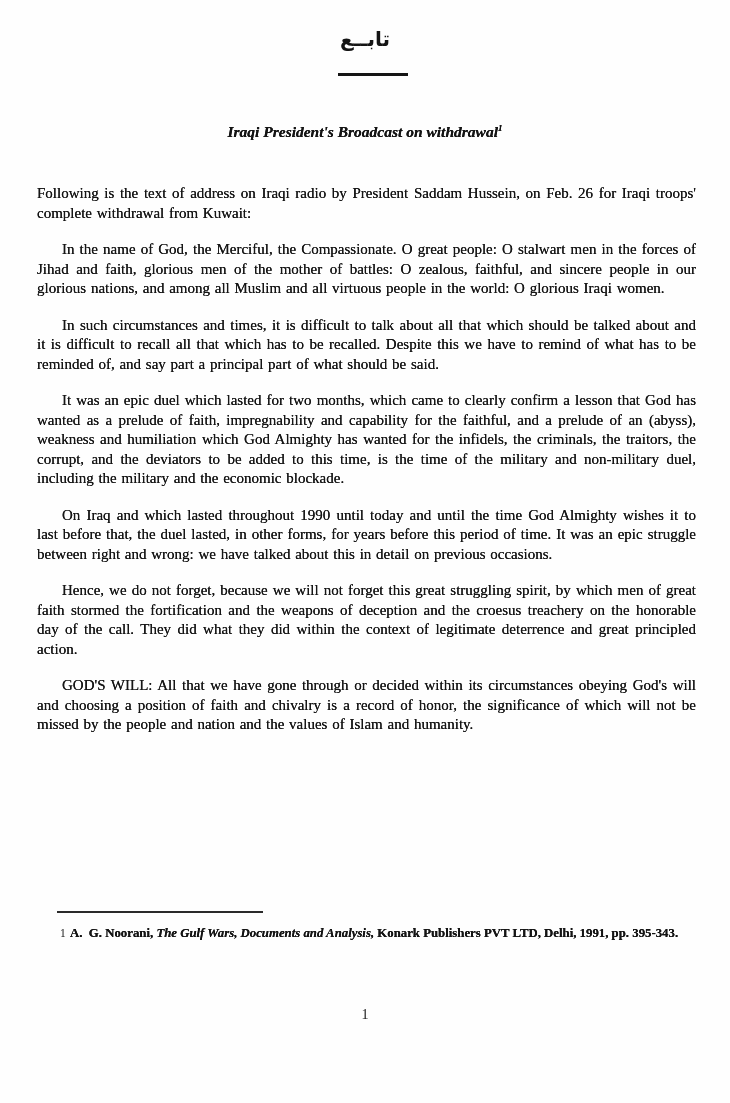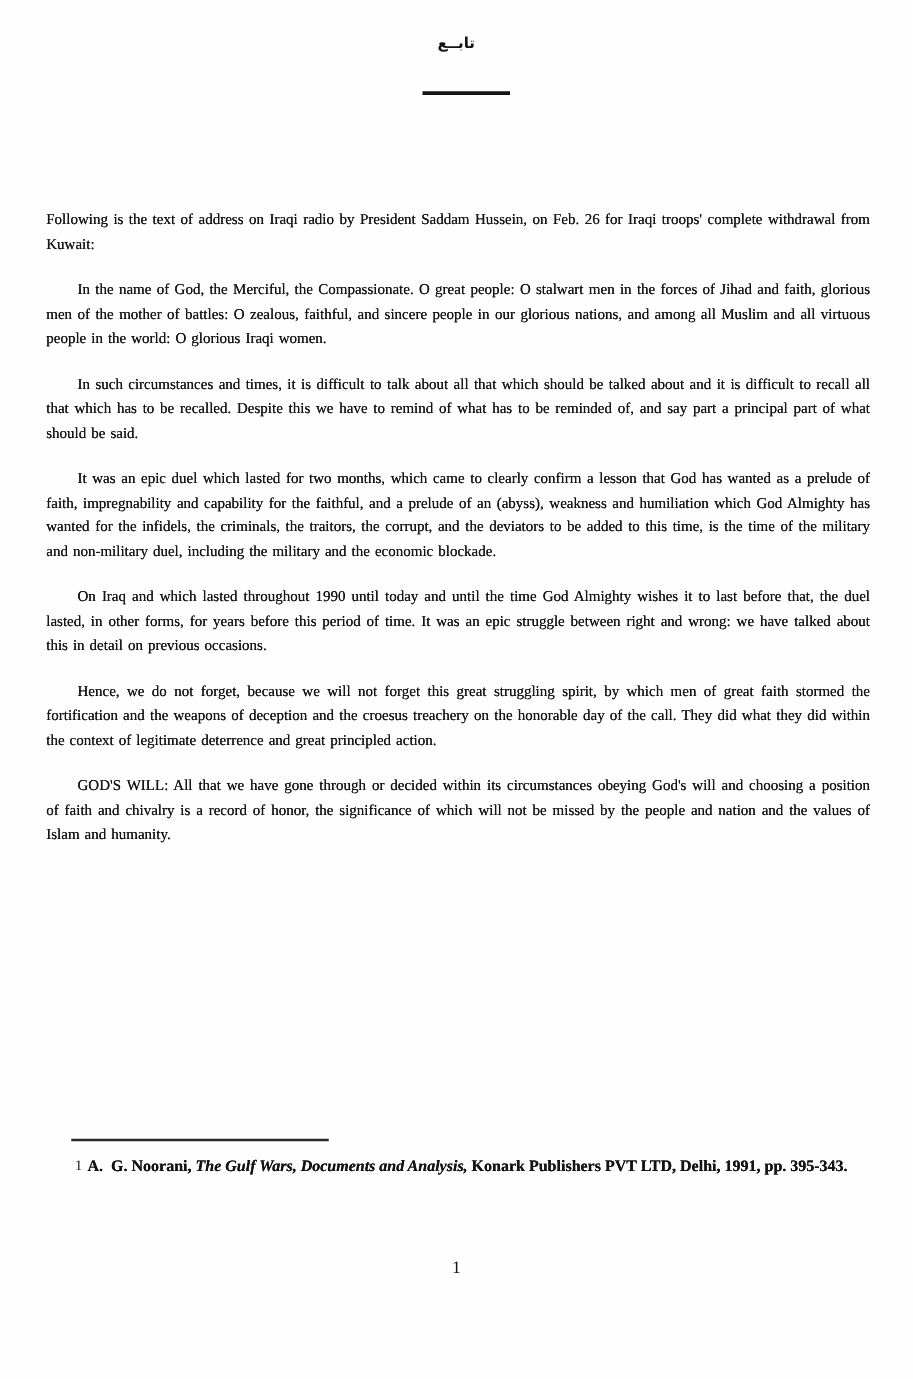--- a/index.html
+++ b/index.html
@@ -17,21 +17,21 @@
     overflow: hidden;
   }
   .arabic-header {
     position: absolute;
     top: 27px;
     left: 0;
     right: 0;
     text-align: center;
     direction: rtl;
     font-family: "DejaVu Sans", sans-serif;
-    font-size: 12px;
+    font-size: 20px;
     font-weight: bold;
     color: #141414;
   }
   .header-rule {
     position: absolute;
     top: 73px;
     left: 338px;
     width: 70px;
     height: 2.5px;
     background: #151515;
@@ -50,24 +50,24 @@
     text-shadow: 0 0 0.3px #000;
   }
   .title sup {
     font-size: 9px;
     font-style: italic;
     vertical-align: super;
     line-height: 0;
   }
   .body-text {
     position: absolute;
-    top: 166px;
+    top: 184px;
     left: 37px;
     width: 659px;
-    font-size: 12px;
+    font-size: 15px;
     line-height: 19.5px;
     text-align: justify;
     text-shadow: 0 0 0.35px #111;
     word-spacing: 1px;
   }
   .para {
     margin: 0 0 17px 0;
     text-indent: 25px;
   }
   .para.no-indent {
@@ -118,20 +118,21 @@
 </style>
 </head>
 <body>
 
 <div class="page">
 
   <div class="arabic-header">تابــع</div>
 
   <div class="header-rule"></div>
 
+  <h1 class="title"><span>Iraqi President's Broadcast on withdrawal</span><sup>1</sup></h1>
 
   <div class="body-text">
     <p class="para no-indent">Following is the text of address on Iraqi radio by President Saddam Hussein, on Feb. 26 for Iraqi troops' complete withdrawal from Kuwait:</p>
     <p class="para">In the name of God, the Merciful, the Compassionate. O great people: O stalwart men in the forces of Jihad and faith, glorious men of the mother of battles: O zealous, faithful, and sincere people in our glorious nations, and among all Muslim and all virtuous people in the world: O glorious Iraqi women.</p>
     <p class="para">In such circumstances and times, it is difficult to talk about all that which should be talked about and it is difficult to recall all that which has to be recalled. Despite this we have to remind of what has to be reminded of, and say part a principal part of what should be said.</p>
     <p class="para">It was an epic duel which lasted for two months, which came to clearly confirm a lesson that God has wanted as a prelude of faith, impregnability and capability for the faithful, and a prelude of an (abyss), weakness and humiliation which God Almighty has wanted for the infidels, the criminals, the traitors, the corrupt, and the deviators to be added to this time, is the time of the military and non-military duel, including the military and the economic blockade.</p>
     <p class="para">On Iraq and which lasted throughout 1990 until today and until the time God Almighty wishes it to last before that, the duel lasted, in other forms, for years before this period of time. It was an epic struggle between right and wrong: we have talked about this in detail on previous occasions.</p>
     <p class="para">Hence, we do not forget, because we will not forget this great struggling spirit, by which men of great faith stormed the fortification and the weapons of deception and the croesus treachery on the honorable day of the call. They did what they did within the context of legitimate deterrence and great principled action.</p>
     <p class="para">GOD'S WILL: All that we have gone through or decided within its circumstances obeying God's will and choosing a position of faith and chivalry is a record of honor, the significance of which will not be missed by the people and nation and the values of Islam and humanity.</p>
   </div>

